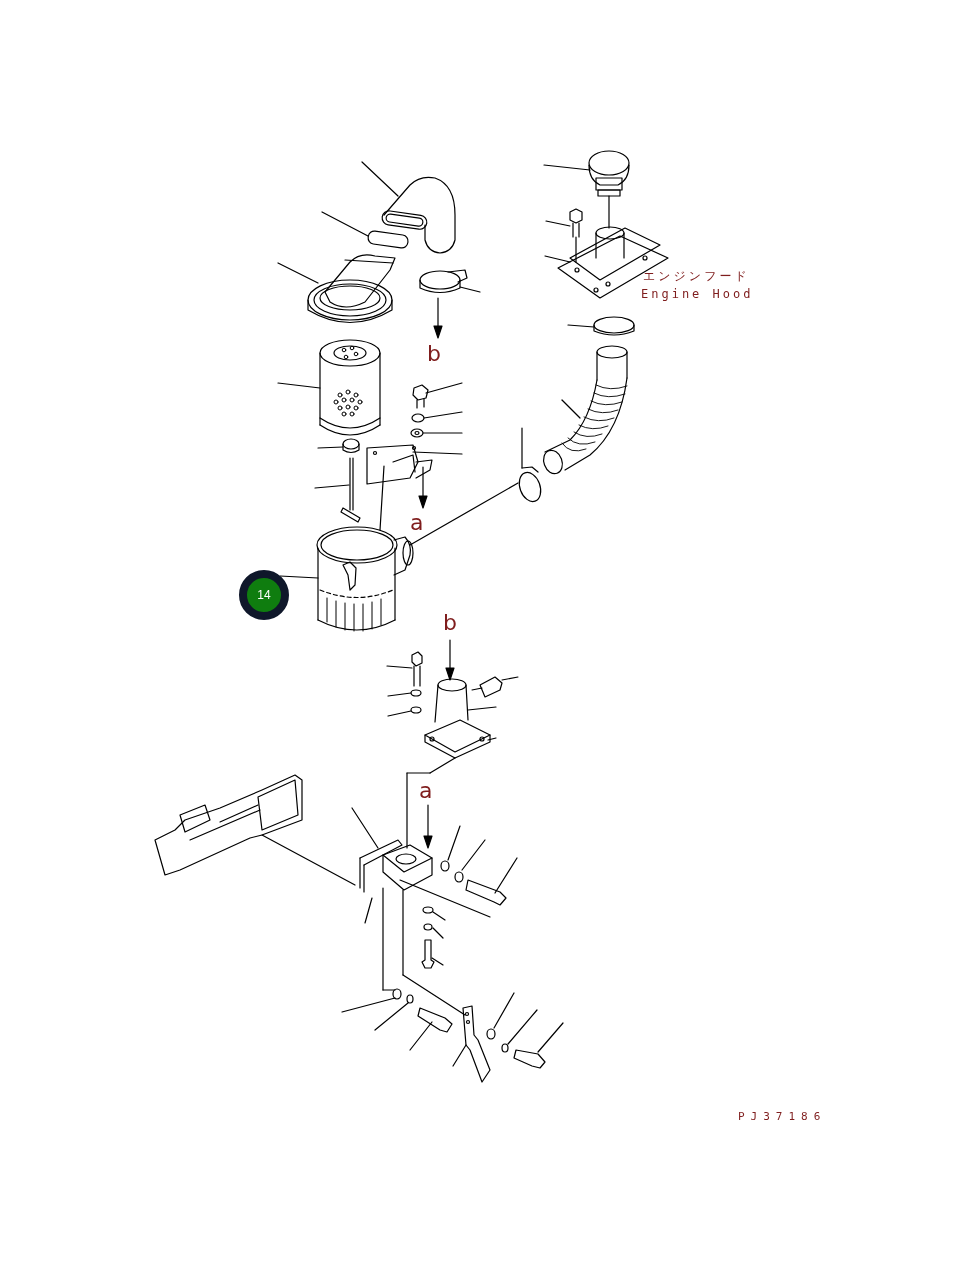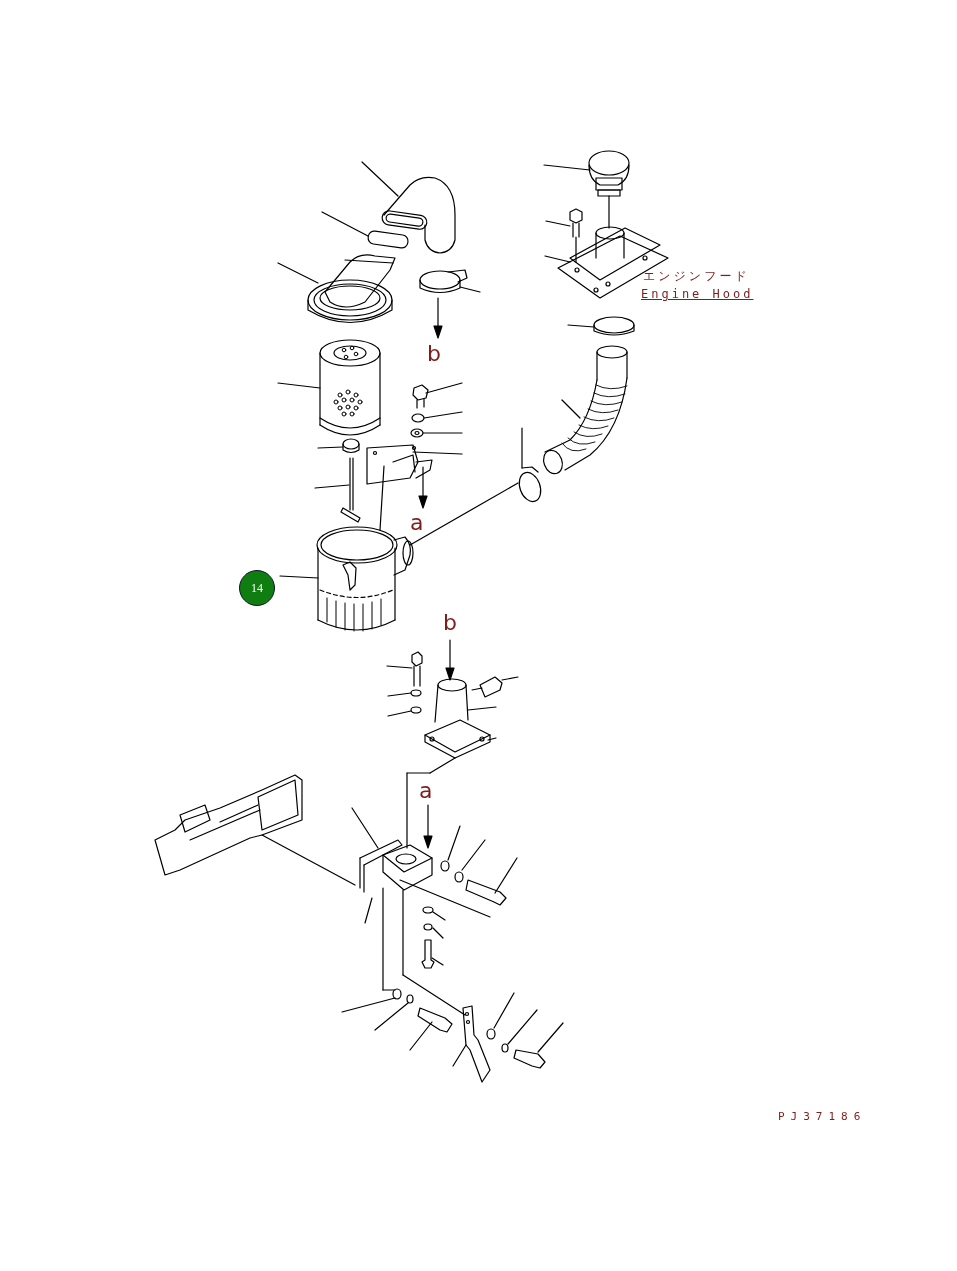--- a/index.html
+++ b/index.html
@@ -3,25 +3,25 @@
 <meta charset="utf-8">
 <style>
   html, body { margin: 0; padding: 0; background: #ffffff; }
   body { width: 957px; height: 1271px; position: relative; overflow: hidden; font-family: "DejaVu Sans Mono", monospace; }
   #canvas { position: absolute; left: 0; top: 0; width: 957px; height: 1271px; }
   svg { position: absolute; left: 0; top: 0; }
   .lbl { position: absolute; color: #7f1d1d; font-family: "DejaVu Sans", sans-serif; }
   .letter { font-size: 22px; line-height: 22px; }
   .hood-jp { font-size: 12px; letter-spacing: 3px; }
   .hood-en { font-size: 12px; letter-spacing: 3px; font-family: "DejaVu Sans Mono", monospace; }
-  .code { font-size: 11px; letter-spacing: 6px; font-family: "DejaVu Sans Mono", monospace; margin-left: 40px; }
+  .code { font-size: 11px; letter-spacing: 6px; font-family: "DejaVu Sans Mono", monospace; }
   .callout {
     position: absolute; width: 34px; height: 34px; border-radius: 50%;
-    background: #0f7d0f; border: 1px solid #0f172a; color: #fff;
-    font-family: Liberation Serif, serif; font-size: 12px;
+    background: #0f7d0f; border: 8px solid #0f172a; color: #fff;
+    font-family: Liberation Sans, sans-serif; font-size: 12px;
     display: flex; align-items: center; justify-content: center; cursor: pointer;
   }
 </style>
 </head>
 <body>
 
 <div id="canvas">
 <svg width="957" height="1271" viewBox="0 0 957 1271" fill="none" stroke="#000" stroke-width="1.2" stroke-linejoin="round" stroke-linecap="round">
 
   <g>
@@ -301,20 +301,20 @@
     <line x1="538" y1="1052" x2="563" y2="1023"></line>
   </g>
 </svg>
 
 <div class="lbl letter" style="left:427px;top:343px;">b</div>
 <div class="lbl letter" style="left:410px;top:512px;">a</div>
 <div class="lbl letter" style="left:443px;top:612px;">b</div>
 <div class="lbl letter" style="left:419px;top:780px;">a</div>
 
 <div class="lbl hood-jp" style="left:643px;top:268px;">エンジンフード</div>
-<div class="lbl hood-en" style="left:641px;top:287px;text-decoration:underline;">Engine Hood</div>
+<div class="lbl hood-en" style="left:641px;top:287px;">Engine Hood</div>
 
 <div class="lbl code" style="left:738px;top:1110px;">PJ37186</div>
 
 <div class="callout" style="left:239px;top:570px;">
   <span>14</span>
 </div>
 </div>
 
 </body></html>

